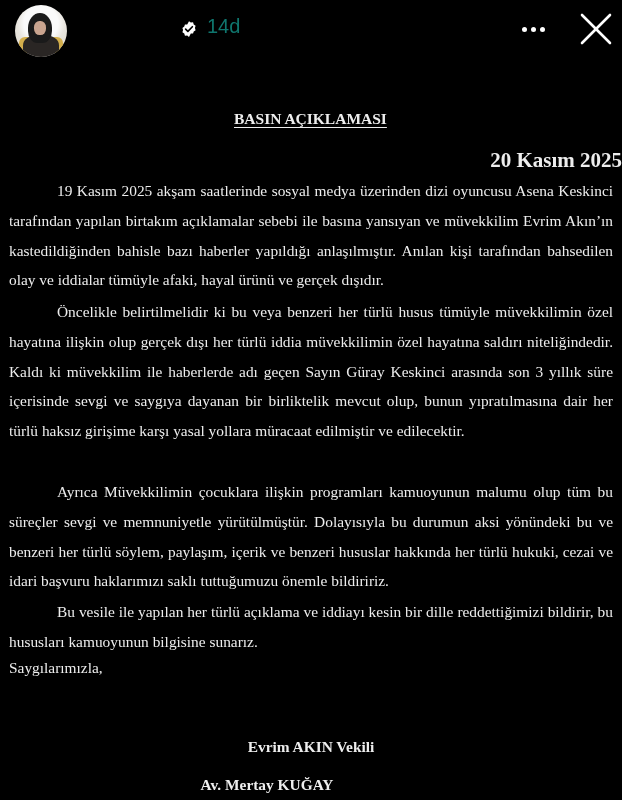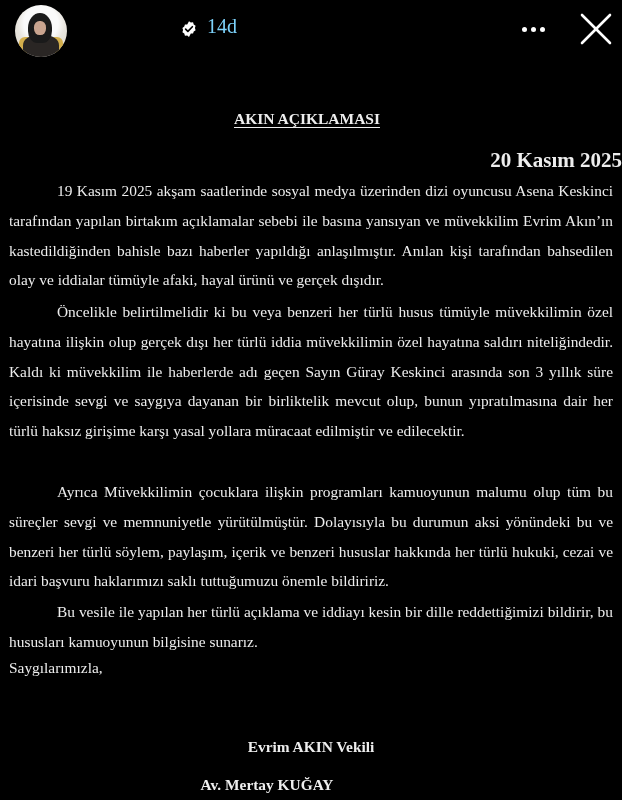--- a/index.html
+++ b/index.html
@@ -52,23 +52,23 @@
     letter-spacing: 0.1px;
   }
   .verified {
     position: absolute;
     left: 180px; top: 20px;
     width: 18px; height: 18px;
   }
   .time {
     position: absolute;
     left: 207px; top: 15px;
-    font-family: Liberation Serif, serif;
+    font-family: Liberation Sans, sans-serif;
     font-size: 20px;
-    color: #7dd3fc;
+    color: #0f766e;
   }
   .more {
     position: absolute;
     left: 518px; top: 24px;
     width: 30px; height: 10px;
     display: flex; gap: 4px; align-items: center; justify-content: center;
     cursor: pointer;
   }
   .more span {
     width: 5px; height: 5px; border-radius: 50%; background: #fff; display: block;
@@ -149,21 +149,21 @@
     <span></span>
     <span></span>
   </div>
   <svg class="close" viewBox="0 0 38 38">
     <line x1="5" y1="5" x2="33" y2="33" stroke="#fff" stroke-width="2.6" stroke-linecap="round"></line>
     <line x1="33" y1="5" x2="5" y2="33" stroke="#fff" stroke-width="2.6" stroke-linecap="round"></line>
   </svg>
 </div>
 
 <div class="doc">
-  <div class="title">AKIN AÇIKLAMASI</div>
+  <div class="title">BASIN AÇIKLAMASI</div>
   <div class="date">20 Kasım 2025</div>
   <p class="para p1">19 Kasım 2025 akşam saatlerinde sosyal medya üzerinden dizi oyuncusu Asena Keskinci tarafından yapılan birtakım açıklamalar sebebi ile basına yansıyan ve müvekkilim Evrim Akın’ın kastedildiğinden bahisle bazı haberler yapıldığı anlaşılmıştır. Anılan kişi tarafından bahsedilen olay ve iddialar tümüyle afaki, hayal ürünü ve gerçek dışıdır.</p>
   <p class="para p2">Öncelikle belirtilmelidir ki bu veya benzeri her türlü husus tümüyle müvekkilimin özel hayatına ilişkin olup gerçek dışı her türlü iddia müvekkilimin özel hayatına saldırı niteliğindedir. Kaldı ki müvekkilim ile haberlerde adı geçen Sayın Güray Keskinci arasında son 3 yıllık süre içerisinde sevgi ve saygıya dayanan bir birliktelik mevcut olup, bunun yıpratılmasına dair her türlü haksız girişime karşı yasal yollara müracaat edilmiştir ve edilecektir.</p>
   <p class="para p3">Ayrıca Müvekkilimin çocuklara ilişkin programları kamuoyunun malumu olup tüm bu süreçler sevgi ve memnuniyetle yürütülmüştür. Dolayısıyla bu durumun aksi yönündeki bu ve benzeri her türlü söylem, paylaşım, içerik ve benzeri hususlar hakkında her türlü hukuki, cezai ve idari başvuru haklarımızı saklı tuttuğumuzu önemle bildiririz.</p>
   <p class="para p4">Bu vesile ile yapılan her türlü açıklama ve iddiayı kesin bir dille reddettiğimizi bildirir, bu hususları kamuoyunun bilgisine sunarız.</p>
   <div class="closing">Saygılarımızla,</div>
   <div class="sig1">Evrim AKIN Vekili</div>
   <div class="sig2">Av. Mertay KUĞAY</div>
 </div>
 

